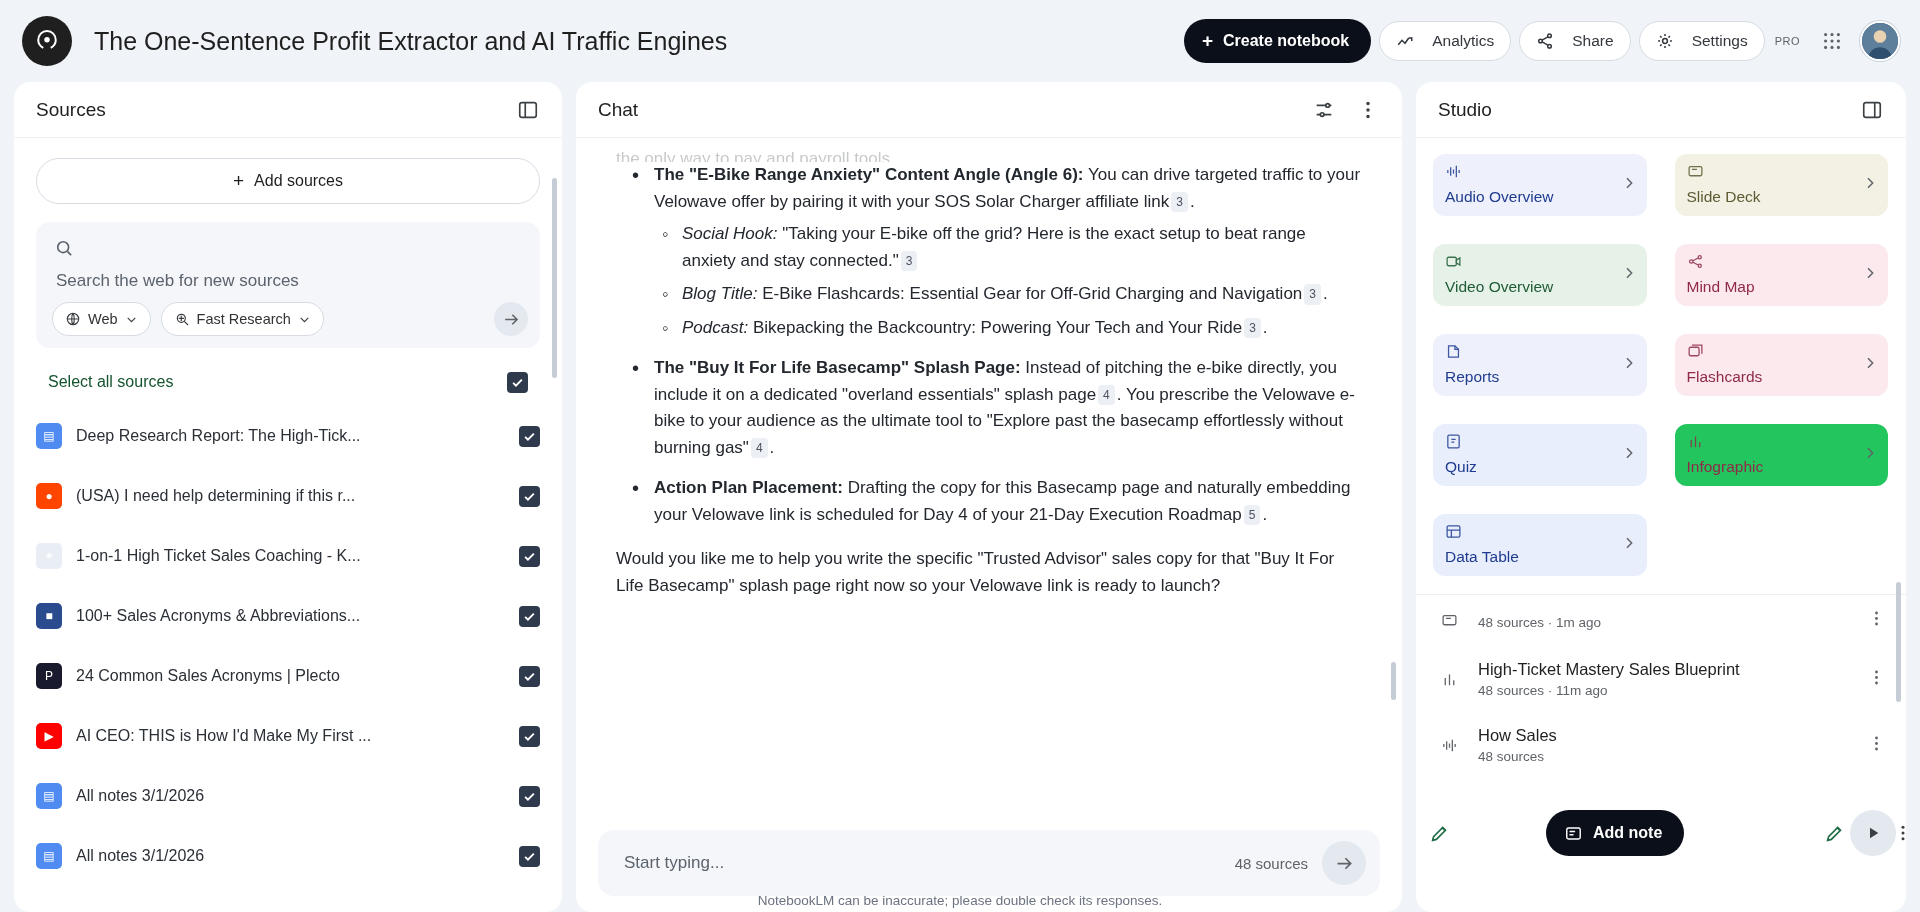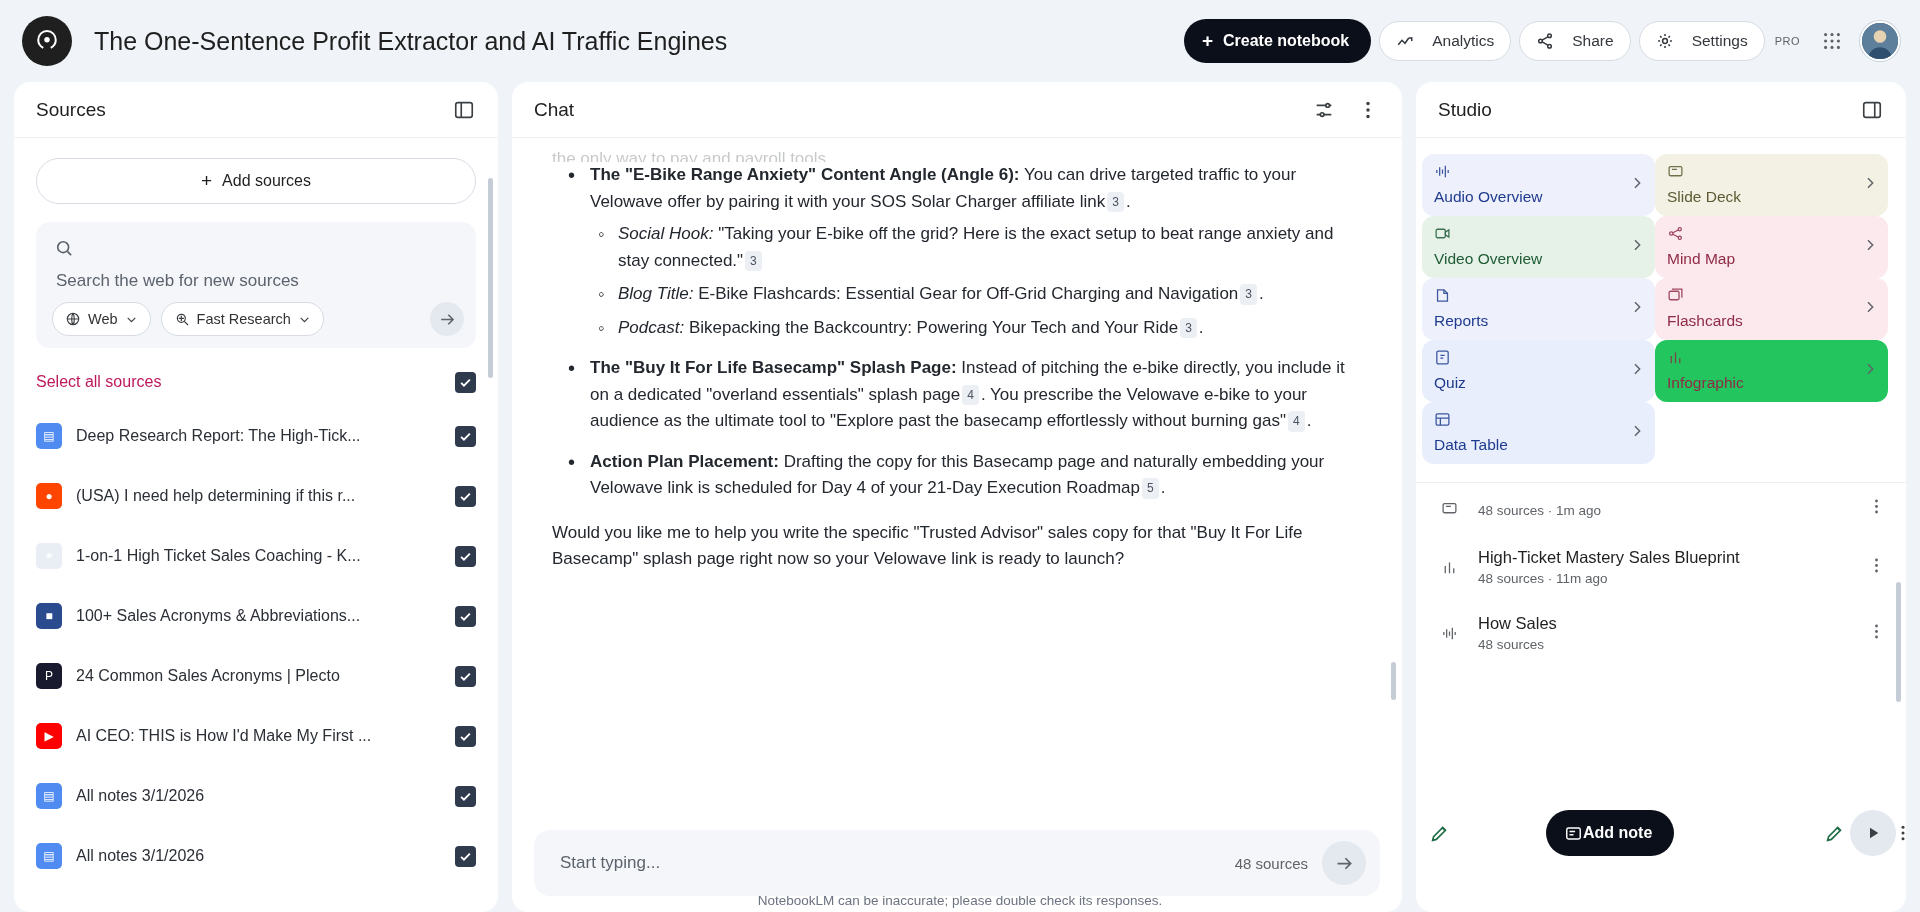--- a/index.html
+++ b/index.html
@@ -111,21 +111,21 @@
   }
   .panel-title { font-size: 19px; color: #1f1f1f; }
   .panel-head-icons { margin-left: auto; display: flex; gap: 12px; align-items: center; }
   .ic-btn {
     width: 32px; height: 32px; border-radius: 50%;
     display: flex; align-items: center; justify-content: center;
     cursor: pointer; color: #444;
   }
 
   
-  .sources { width: 484px; flex: none; }
+  .sources { width: 548px; flex: none; }
   .add-sources {
     margin: 20px 22px 0 22px;
     height: 46px;
     border: 1px solid #d7dce3;
     border-radius: 23px;
     display: flex; align-items: center; justify-content: center;
     gap: 10px;
     font-size: 16px;
     color: #1f1f1f;
     cursor: pointer;
@@ -159,25 +159,25 @@
   .go-circle {
     margin-left: auto;
     width: 34px; height: 34px; border-radius: 50%;
     background: #e4e8ef;
     display: flex; align-items: center; justify-content: center;
     color: #5f6368;
     cursor: pointer;
   }
   .select-all {
     display: flex; align-items: center;
-    padding: 0 22px;
+    padding: 0 34px;
     height: 48px;
     margin-top: 10px;
     font-size: 16px;
-    color: #be185d;
+    color: #14532d;
   }
   .cb {
     margin-left: auto;
     width: 21px; height: 21px;
     border-radius: 4px;
     background: #2f3b4d;
     display: flex; align-items: center; justify-content: center;
     cursor: pointer;
   }
   .cb svg { width: 15px; height: 15px; }
@@ -286,22 +286,22 @@
     width: 5px; height: 38px;
     border-radius: 3px;
     background: #c6ccd6;
   }
 
   
   .studio { width: 490px; flex: none; }
   .studio-grid {
     display: grid;
     grid-template-columns: 1fr 1fr;
-    gap: 0;
-    padding: 16px 18px 14px 6px;
+    gap: 28px;
+    padding: 16px 18px 14px 17px;
   }
   .tile {
     height: 62px;
     border-radius: 12px;
     padding: 9px 10px 0 12px;
     position: relative;
     cursor: pointer;
   }
   .tile .t-ico { font-size: 15px; opacity: .85; }
   .tile .t-label {
@@ -327,21 +327,21 @@
   }
   .note-sub { font-size: 13.5px; color: #5f6368; margin-top: 4px; }
   .note-more { color: #5f6368; cursor: pointer; padding: 0 4px; }
   .add-note-fab {
     position: absolute;
     left: 130px; bottom: 56px;
     height: 46px;
     background: #0b0f19;
     color: #fff;
     border-radius: 23px;
-    display: flex; align-items: center; gap: 0;
+    display: flex; align-items: center; gap: 10px;
     padding: 0 22px 0 18px;
     font-size: 16px; font-weight: bold;
     cursor: pointer;
     z-index: 5;
   }
   .fab-side {
     position: absolute; bottom: 56px; z-index: 5;
     width: 46px; height: 46px; border-radius: 50%;
     display: flex; align-items: center; justify-content: center;
     cursor: pointer;

